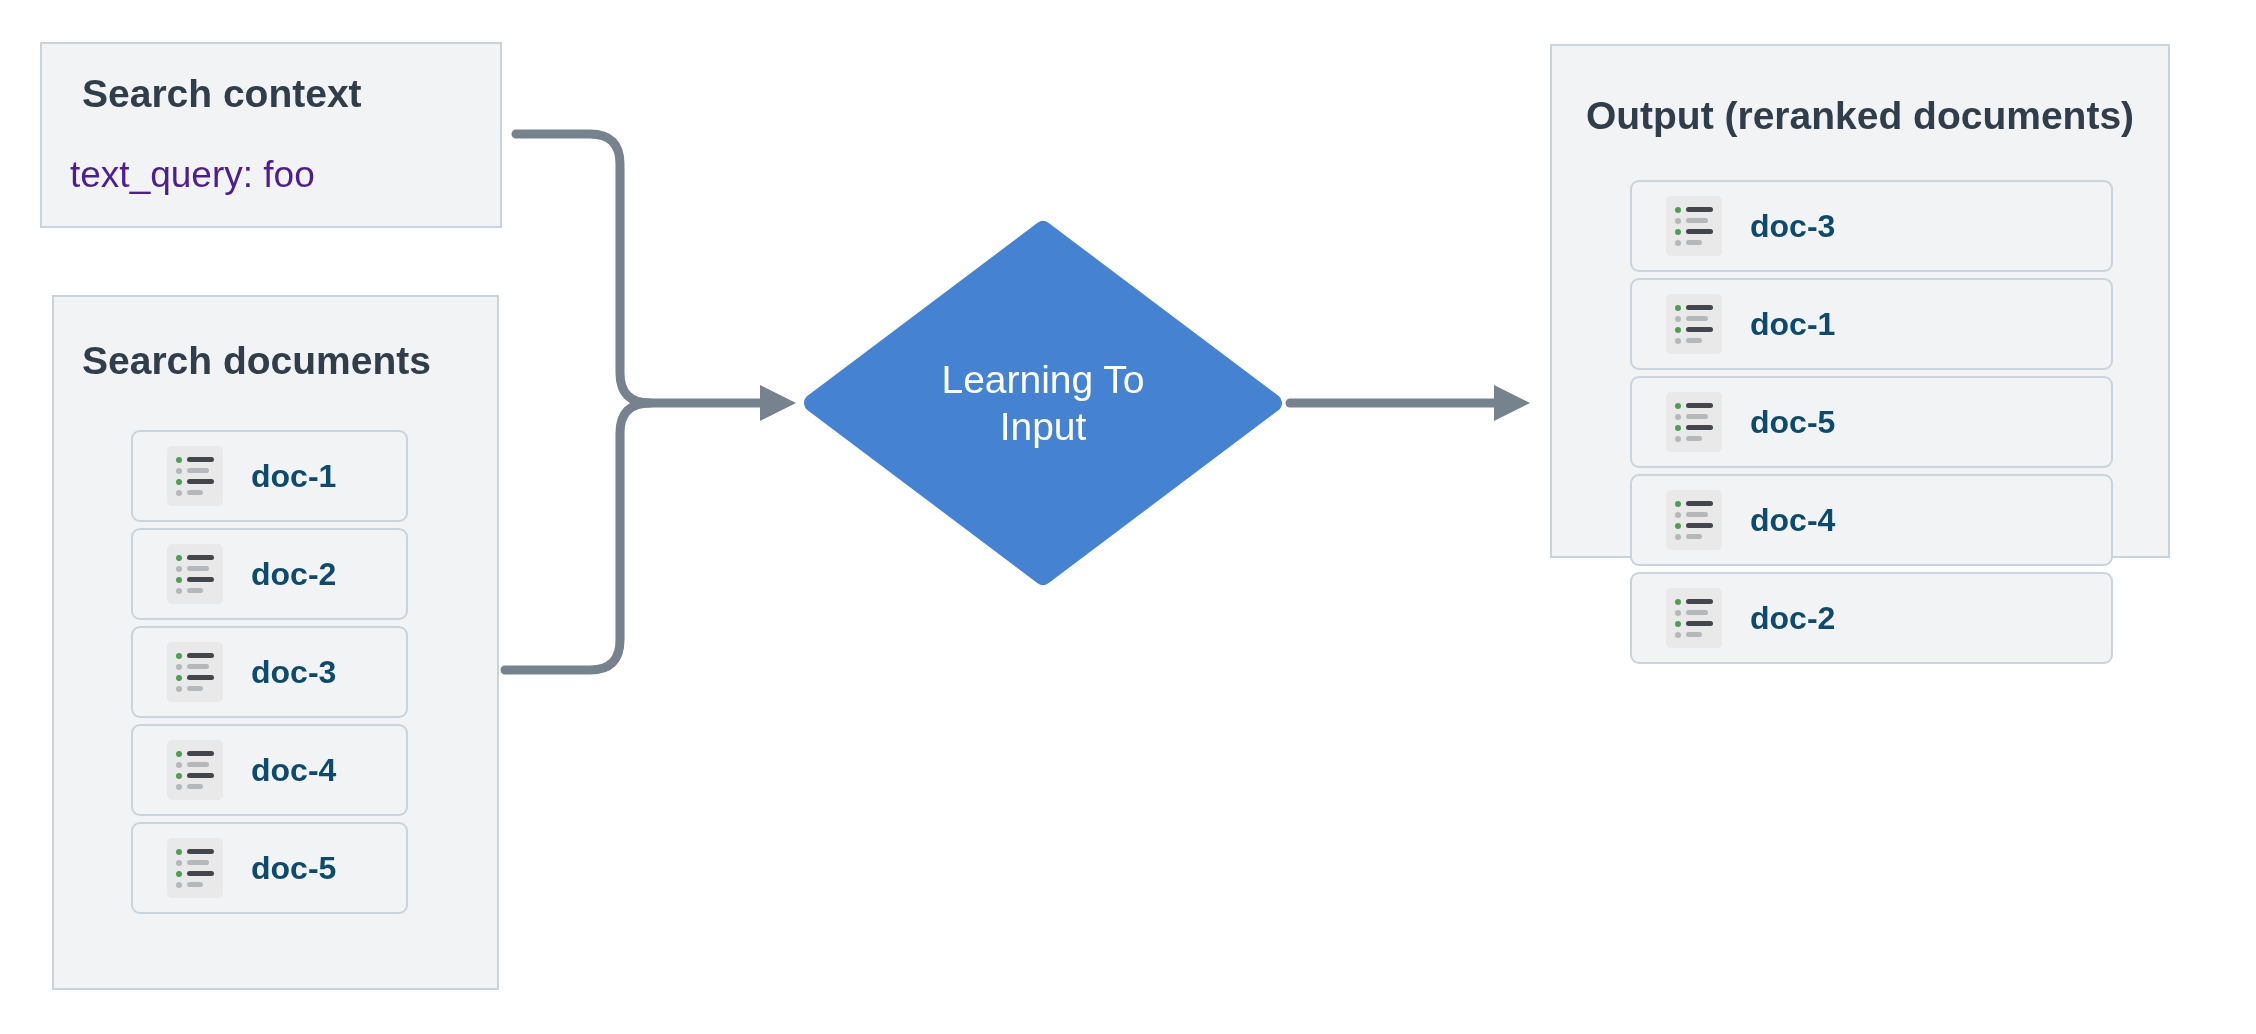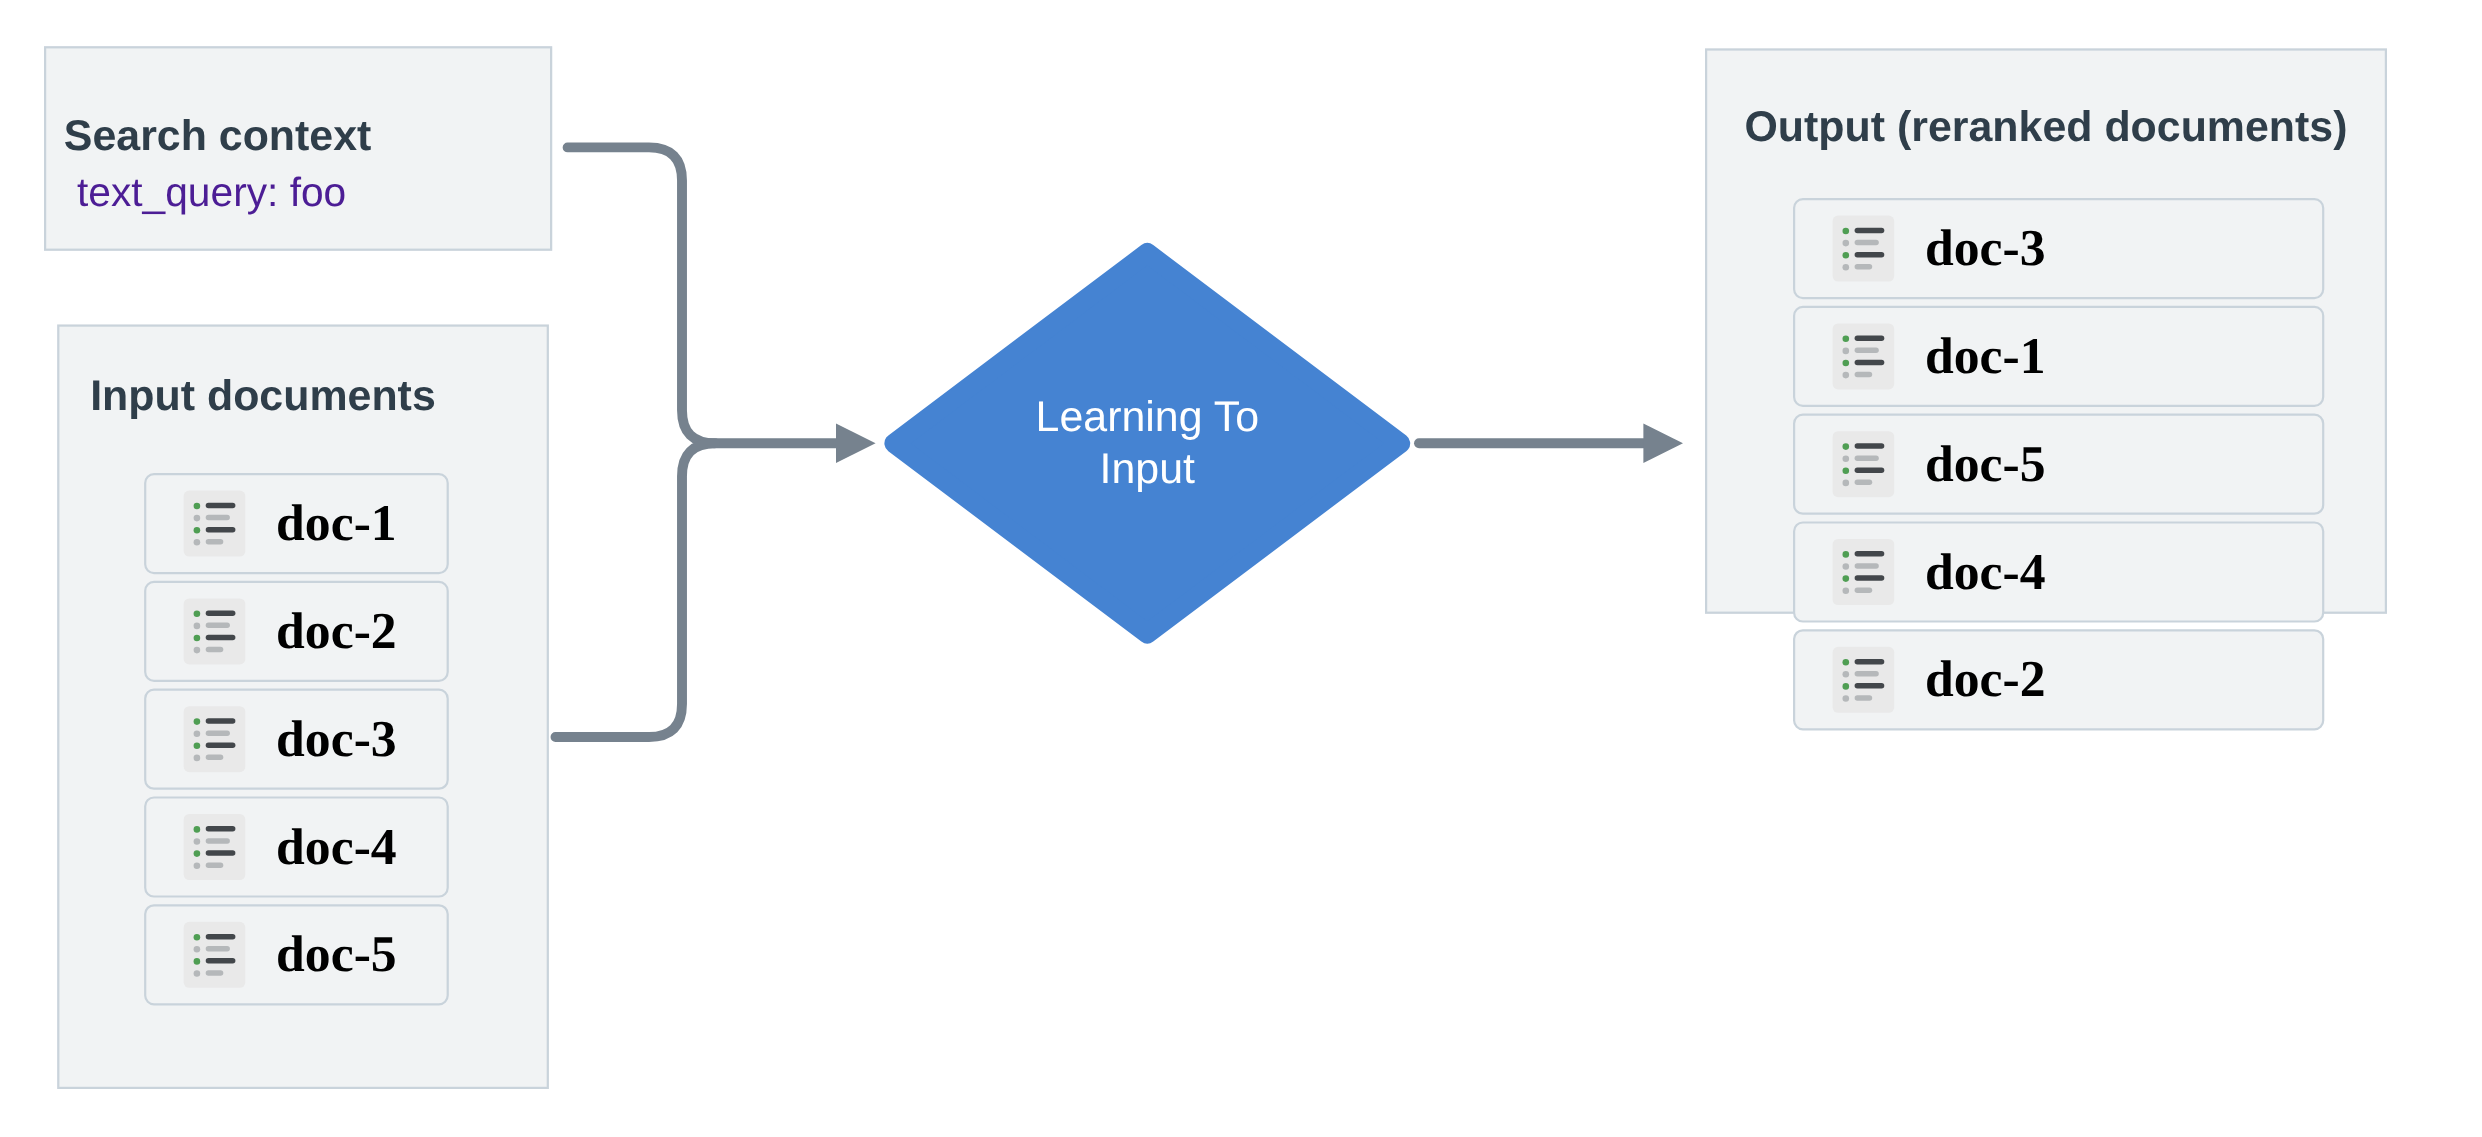--- a/index.html
+++ b/index.html
@@ -26,21 +26,21 @@
   .panel-title {
     position: absolute;
     margin: 0;
     font-size: 39px;
     font-weight: bold;
     color: #2f3e4a;
     letter-spacing: 0;
     white-space: nowrap;
   }
   .panel.search  { left: 40px;  top: 42px;  width: 462px; height: 186px; }
-  .panel.search .panel-title { left: 16px; top: 28px; margin-top: 30px; }
+  .panel.search .panel-title { left: 40px; top: 28px; }
   .query-text {
     position: absolute;
     left: 28px; top: 110px;
     font-size: 37px;
     color: #4c1d95;
     white-space: nowrap;
   }
   .panel.input   { left: 52px;  top: 295px; width: 447px; height: 695px; }
   .panel.input .panel-title { left: 28px; top: 42px; }
   .panel.output  { left: 1550px; top: 44px; width: 620px; height: 514px; }
@@ -57,25 +57,24 @@
     height: 92px;
     margin-bottom: 6px;
     border: 2px solid #c9d3db;
     border-radius: 9px;
     padding-left: 34px;
     background: #f1f3f4;
   }
   .doc-card:last-child { margin-bottom: 0; }
   .doc-label {
     margin-left: 28px;
-    font-size: 47px;
+    font-size: 32px;
     font-weight: bold;
-    color: #000000;
+    color: #0c4a6e;
     white-space: nowrap;
-    font-family: Liberation Serif, serif;
   }
 
   
   .doc-icon {
     flex: 0 0 auto;
     width: 56px;
     height: 60px;
     background: #e9e9e9;
     border-radius: 5px;
     display: flex;
@@ -125,21 +124,21 @@
 
     <polygon points="813,403 1043,230 1273,403 1043,576" fill="#4583d2" stroke="#4583d2" stroke-width="18" stroke-linejoin="round"></polygon>
   </svg>
 
   <section class="panel search">
     <h2 class="panel-title">Search context</h2>
     <div class="query-text">text_query: foo</div>
   </section>
 
   <section class="panel input">
-    <h2 class="panel-title">Input documents</h2>
+    <h2 class="panel-title">Search documents</h2>
     <div class="doc-list">
 
         <div class="doc-card">
           <span class="doc-icon">
             <span class="icon-row">
               <i class="icon-dot green"></i>
               <b class="icon-line dark w1"></b>
             </span>
             <span class="icon-row">
               <i class="icon-dot"></i>

